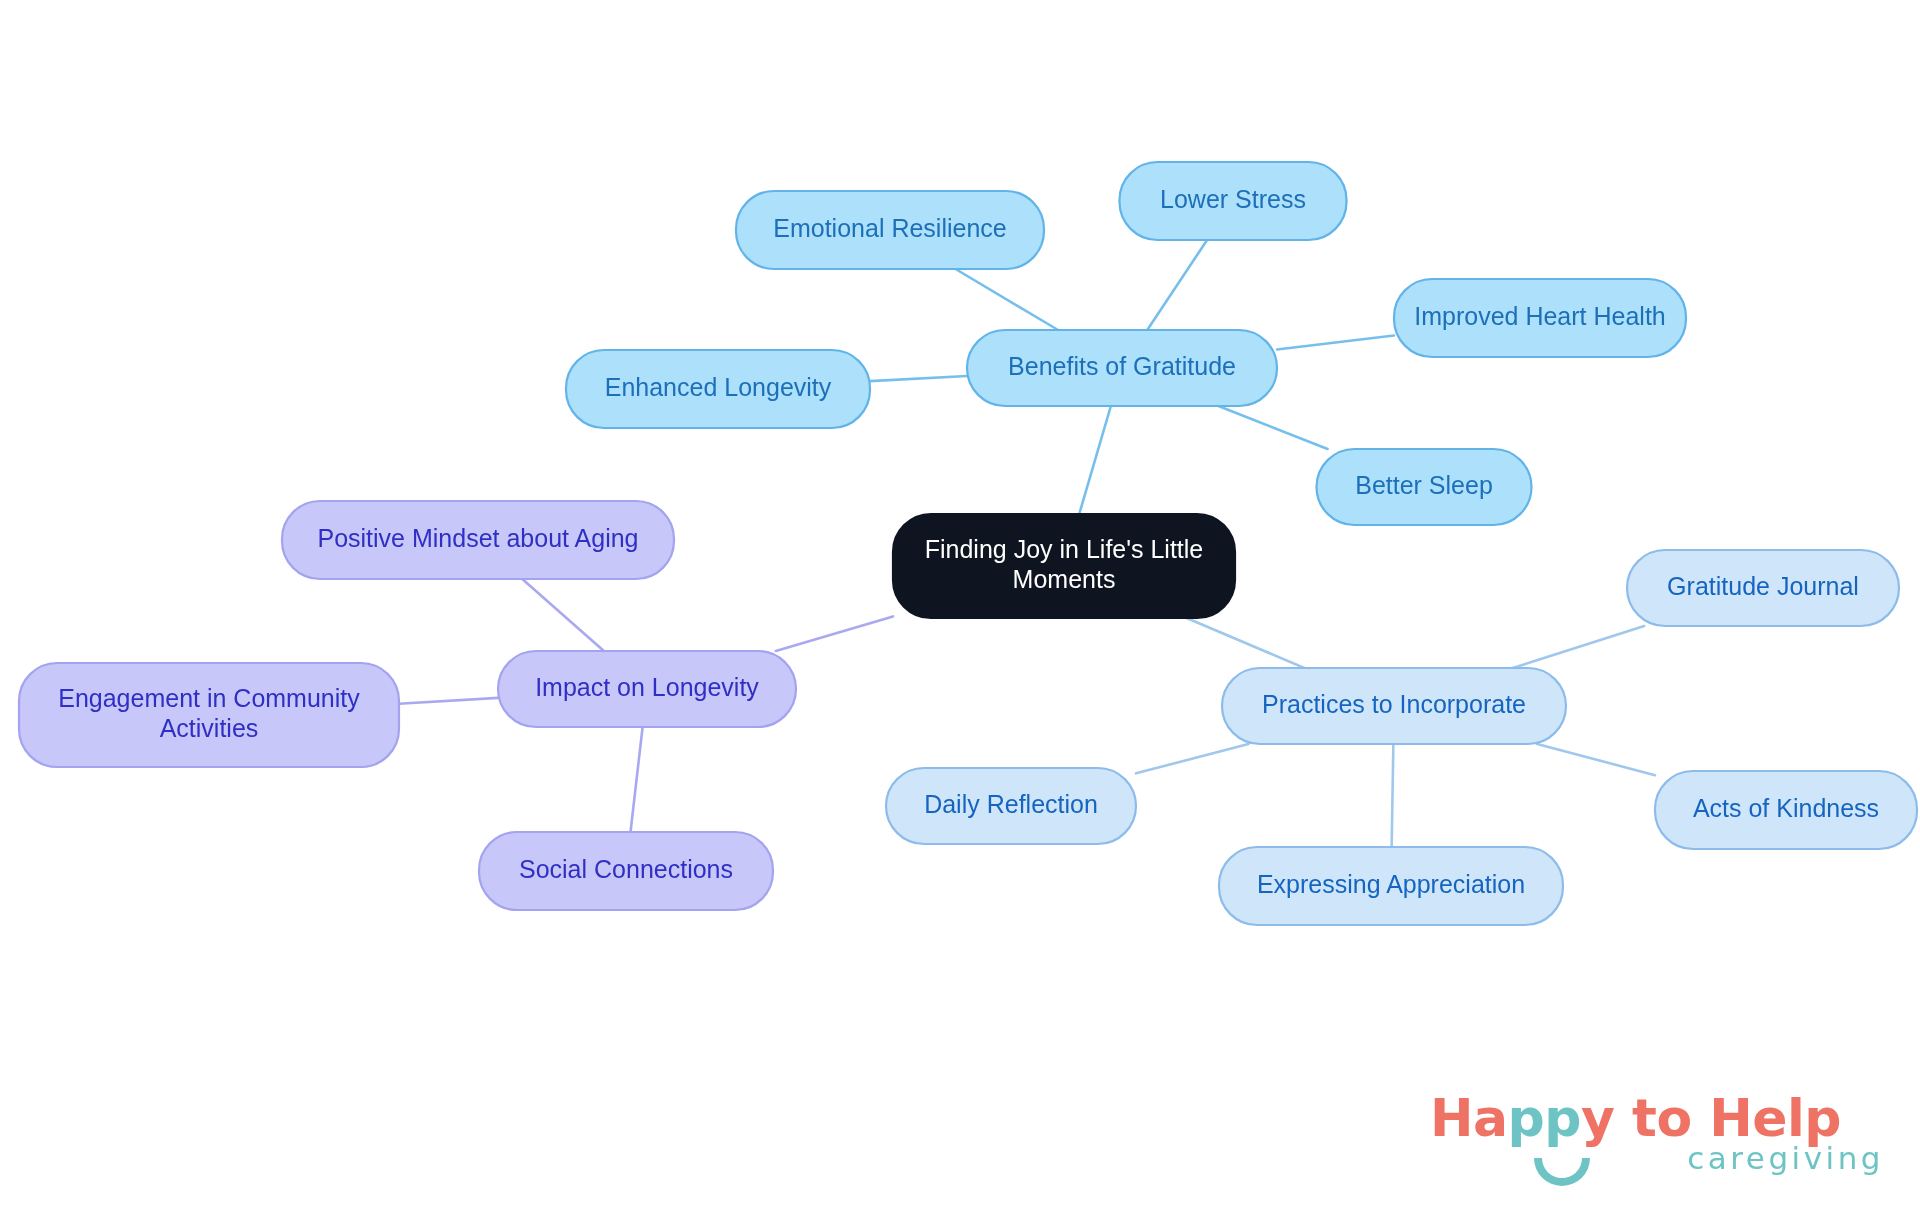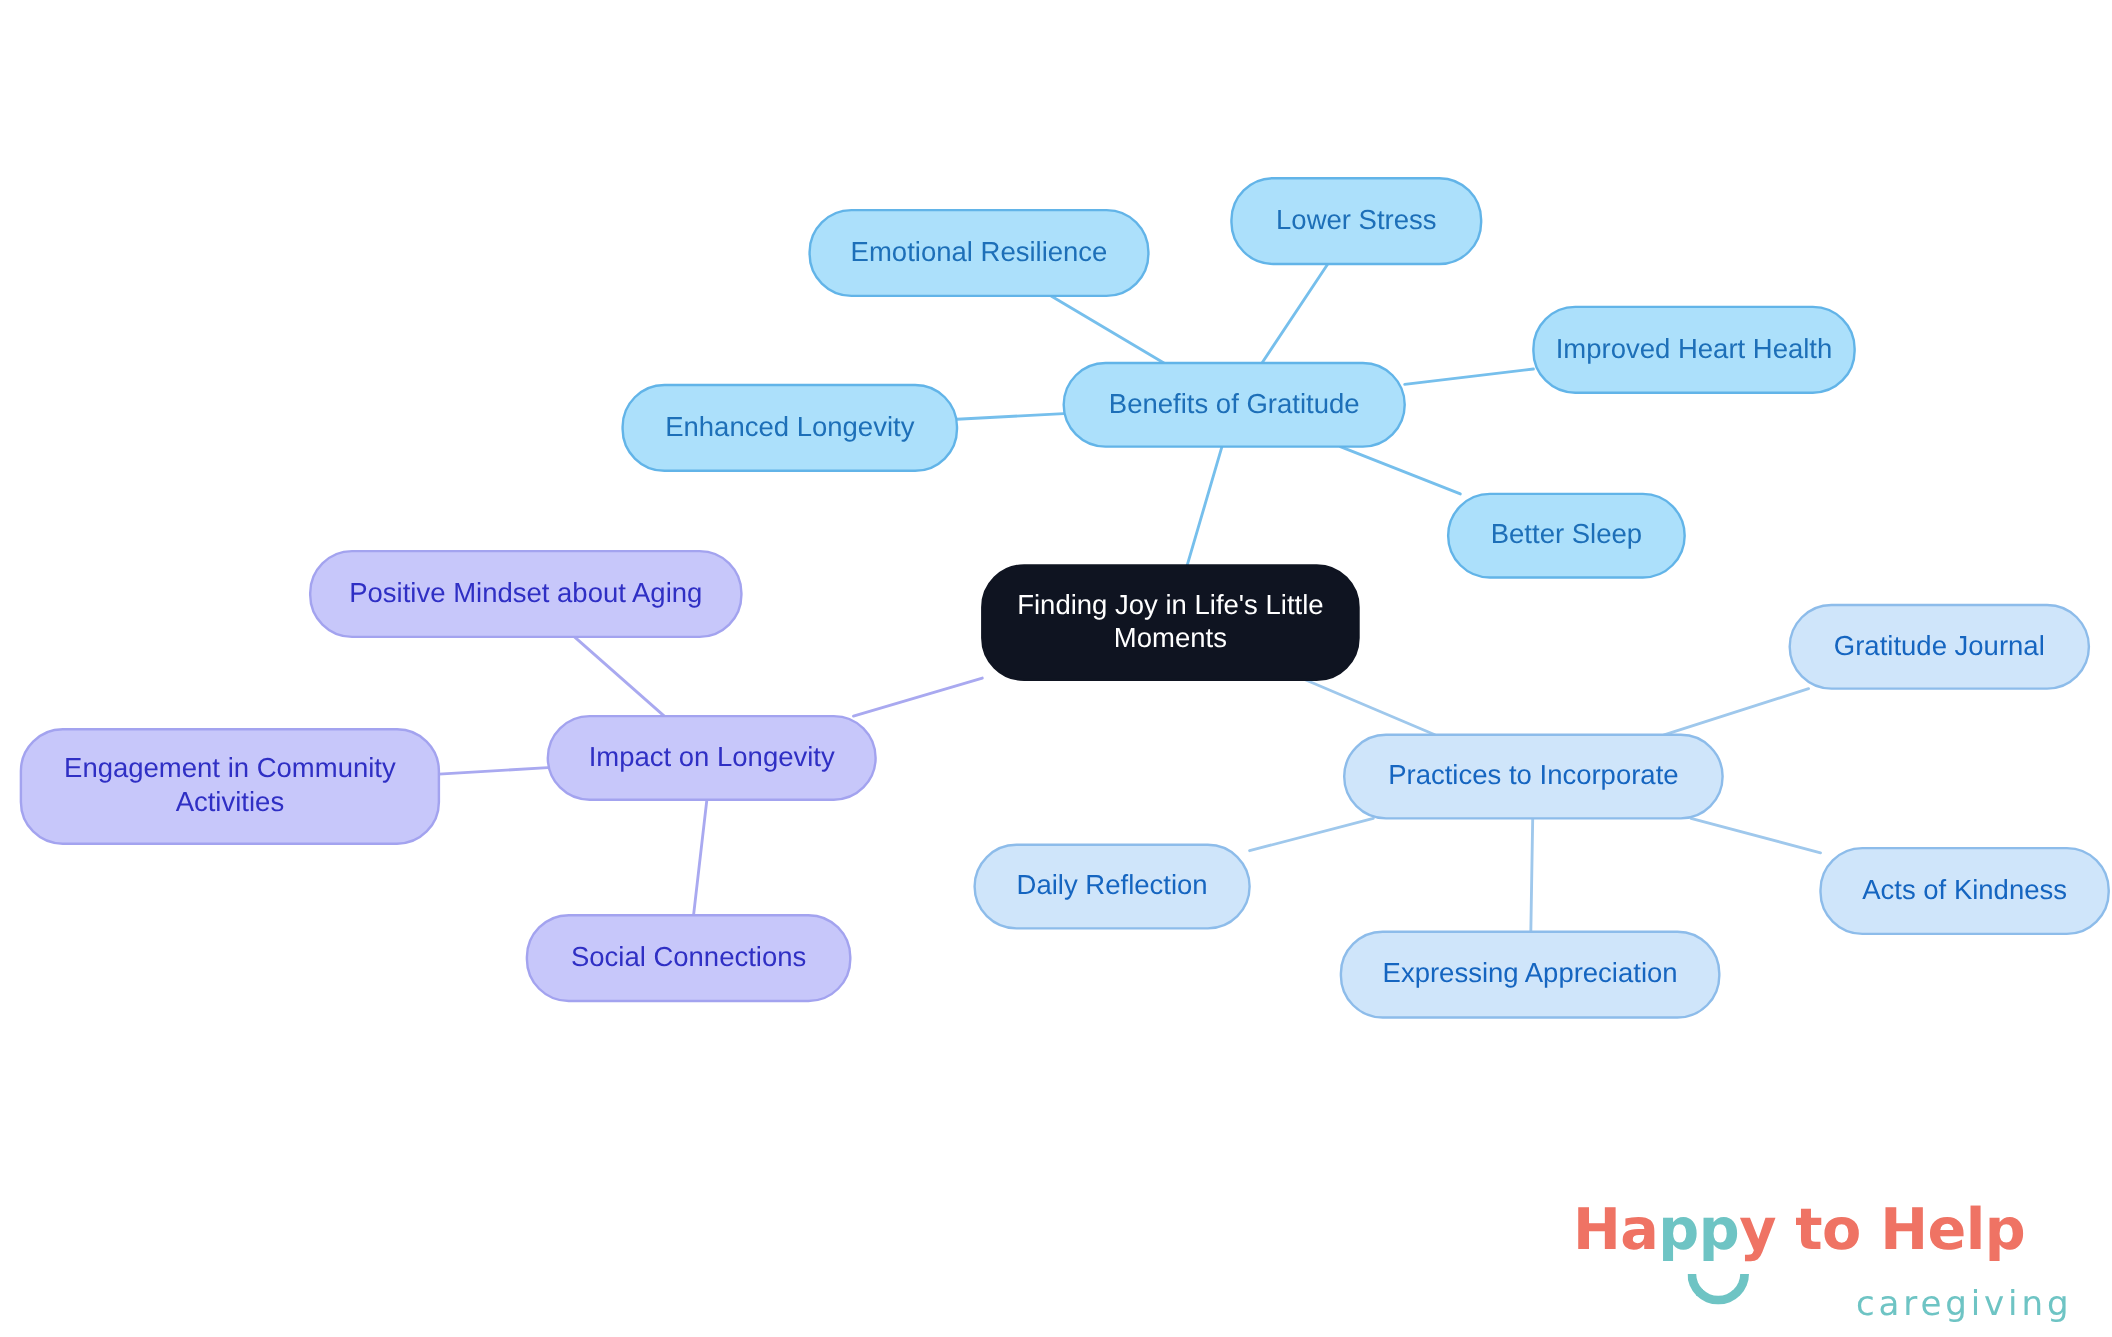--- a/index.html
+++ b/index.html
@@ -50,21 +50,21 @@
     font-family: "DejaVu Sans", sans-serif;
     font-weight: bold;
     font-size: 52px;
     letter-spacing: -0.5px;
     white-space: nowrap;
     line-height: 1;
   }
   #brand-logo .logo-sub {
     position: absolute;
     right: 6px;
-    top: 78px;
+    top: 51px;
     font-family: "DejaVu Sans", sans-serif;
     font-size: 31px;
     letter-spacing: 3.5px;
     white-space: nowrap;
     line-height: 1;
   }
   #brand-logo .logo-smile {
     position: absolute;
     left: 104px;
     top: 66px;

